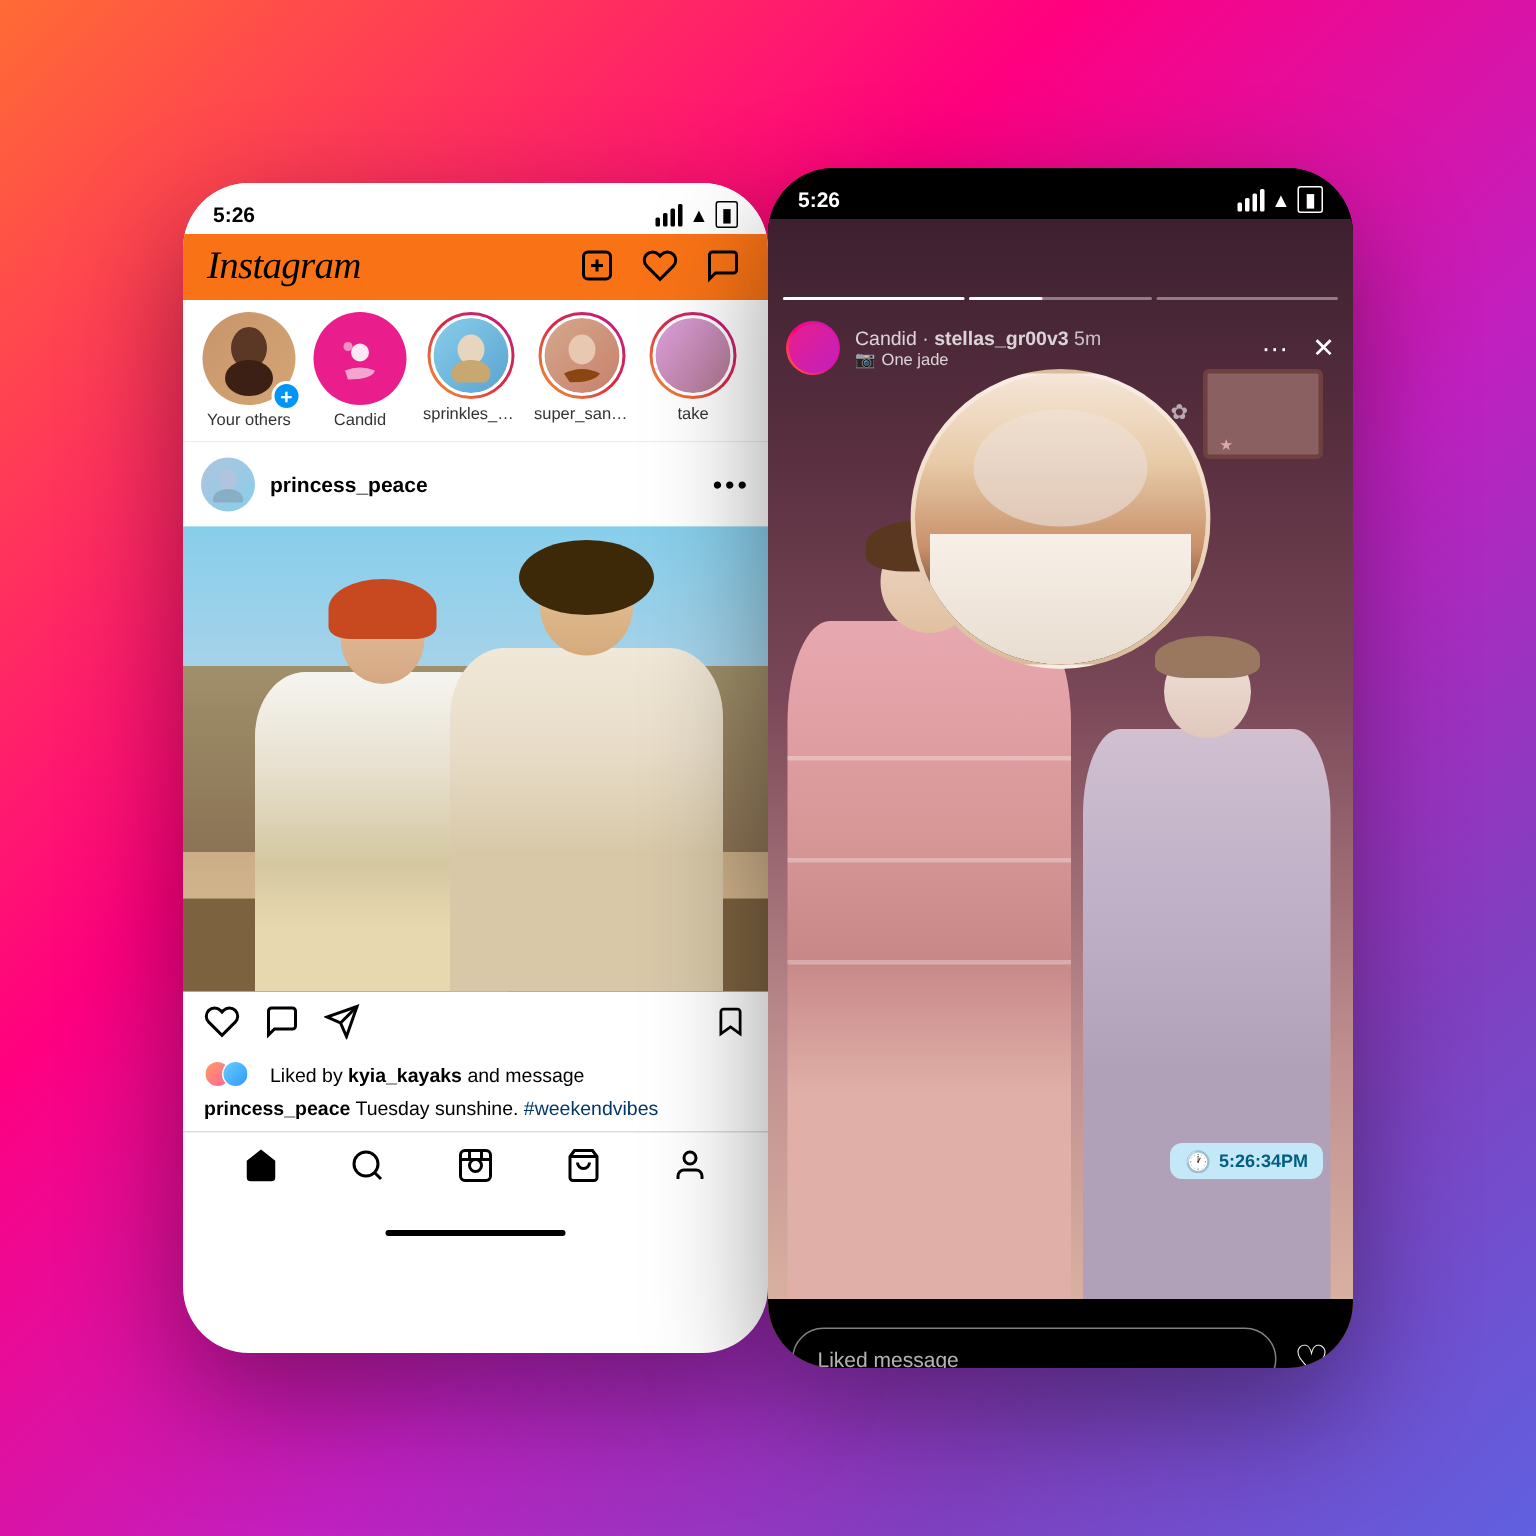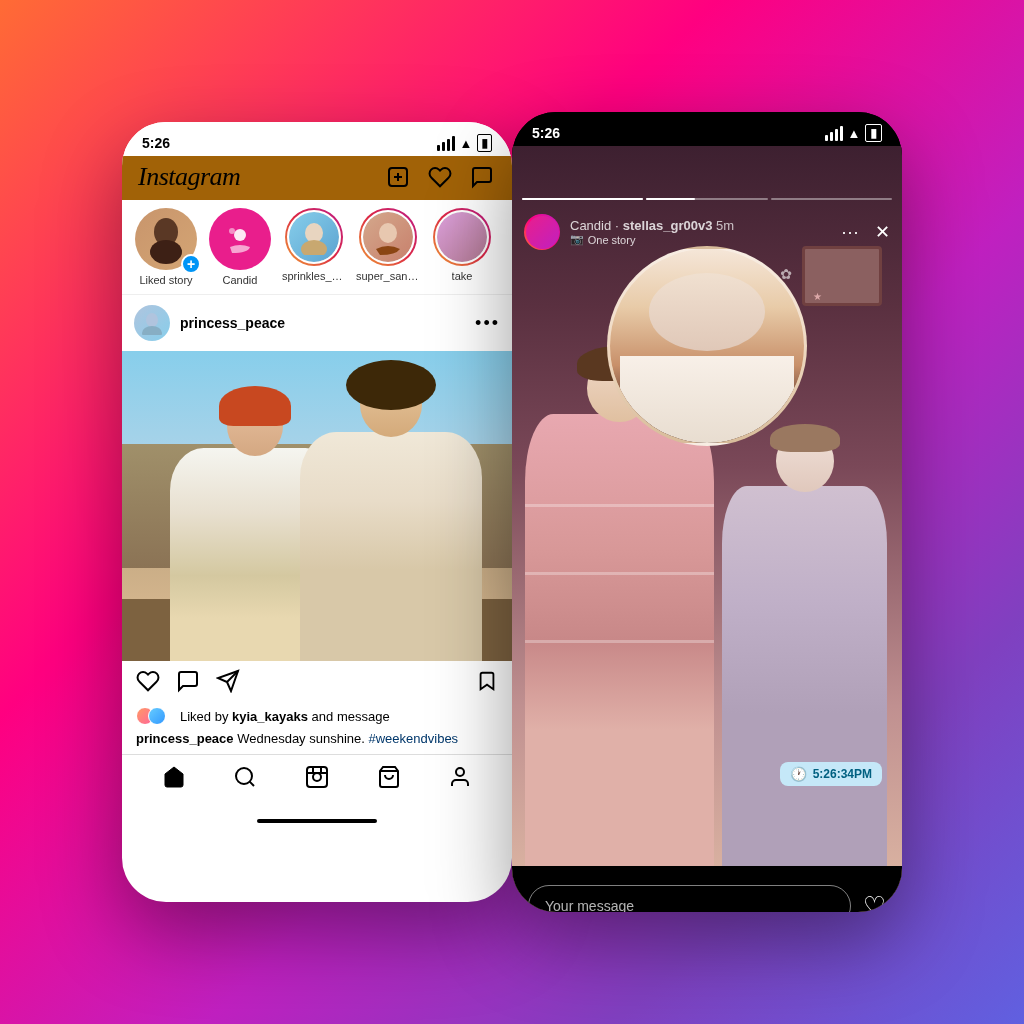--- a/index.html
+++ b/index.html
@@ -80,21 +80,21 @@
     .signal-bar-white {
       background: #fff;
     }
 
     
     .ig-header {
       display: flex;
       justify-content: space-between;
       align-items: center;
       padding: 6px 16px 8px;
-      background: #a16207;
+      background: #f97316;
     }
 
     .ig-logo {
       font-size: 26px;
       font-family: 'Georgia', serif;
       font-style: italic;
       font-weight: 400;
       letter-spacing: -0.5px;
       color: #000;
     }
@@ -582,21 +582,21 @@
         <div style="position:relative;">
           <div style="width:62px;height:62px;border-radius:50%;background:linear-gradient(135deg,#c8956c,#d4a574);display:flex;align-items:center;justify-content:center;overflow:hidden;">
 
             <svg width="42" height="50" viewBox="0 0 42 50">
               <ellipse cx="21" cy="18" rx="12" ry="14" fill="#5a3825"></ellipse>
               <ellipse cx="21" cy="38" rx="16" ry="12" fill="#3d2015"></ellipse>
             </svg>
           </div>
           <div class="add-story-plus">+</div>
         </div>
-        <span class="story-label">Liked story</span>
+        <span class="story-label">Your others</span>
       </div>
 
       <div class="story-item">
         <div style="width:62px;height:62px;border-radius:50%;background:#e91e8c;display:flex;align-items:center;justify-content:center;">
           <svg width="36" height="36" viewBox="0 0 36 36" fill="white">
             <circle cx="18" cy="14" r="6" fill="white" opacity="0.9"></circle>
             <path d="M8 26 Q18 22 28 26 Q26 32 10 32 Z" fill="white" opacity="0.6"></path>
             <circle cx="10" cy="10" r="3" fill="white" opacity="0.5"></circle>
           </svg>
         </div>
@@ -717,21 +717,21 @@
       </div>
       <span class="likes-text">
         <span>Liked by</span>
         <span class="likes-bold">kyia_kayaks</span>
         <span> and message</span>
       </span>
     </div>
 
     <div class="post-caption">
       <span class="caption-user">princess_peace</span>
-      <span> Wednesday sunshine. </span>
+      <span> Tuesday sunshine. </span>
       <span class="caption-hashtag">#weekendvibes</span>
     </div>
 
     <div class="bottom-nav">
       <span class="nav-icon">
         <svg width="24" height="24" viewBox="0 0 24 24" fill="#000" stroke="#000" stroke-width="1">
           <path d="M3 9l9-7 9 7v11a2 2 0 0 1-2 2H5a2 2 0 0 1-2-2z"></path>
           <polyline points="9 22 9 12 15 12 15 22"></polyline>
         </svg>
       </span>
@@ -843,37 +843,37 @@
         </div>
         <div class="story-user-info">
           <div class="story-user-name">
             <span>Candid</span>
             <span> · </span>
             <span style="font-weight:600;">stellas_gr00v3</span>
             <span style="font-weight:400;color:rgba(255,255,255,0.7);">5m</span>
           </div>
           <div class="story-sub">
             <span>📷</span>
-            <span>One story</span>
+            <span>One jade</span>
           </div>
         </div>
         <div class="story-header-icons">
           <span class="story-icon">···</span>
           <span class="story-icon">✕</span>
         </div>
       </div>
 
       <div class="time-sticker">
         <span class="time-sticker-icon">🕐</span>
         <span class="time-sticker-text">5:26:34PM</span>
       </div>
 
       <div class="story-bottom">
         <div class="story-message-input">
-          <span class="story-message-text">Your message</span>
+          <span class="story-message-text">Liked message</span>
         </div>
         <span class="story-heart">♡</span>
       </div>
 
     </div>
 
   </div>
 
 </div>
 

